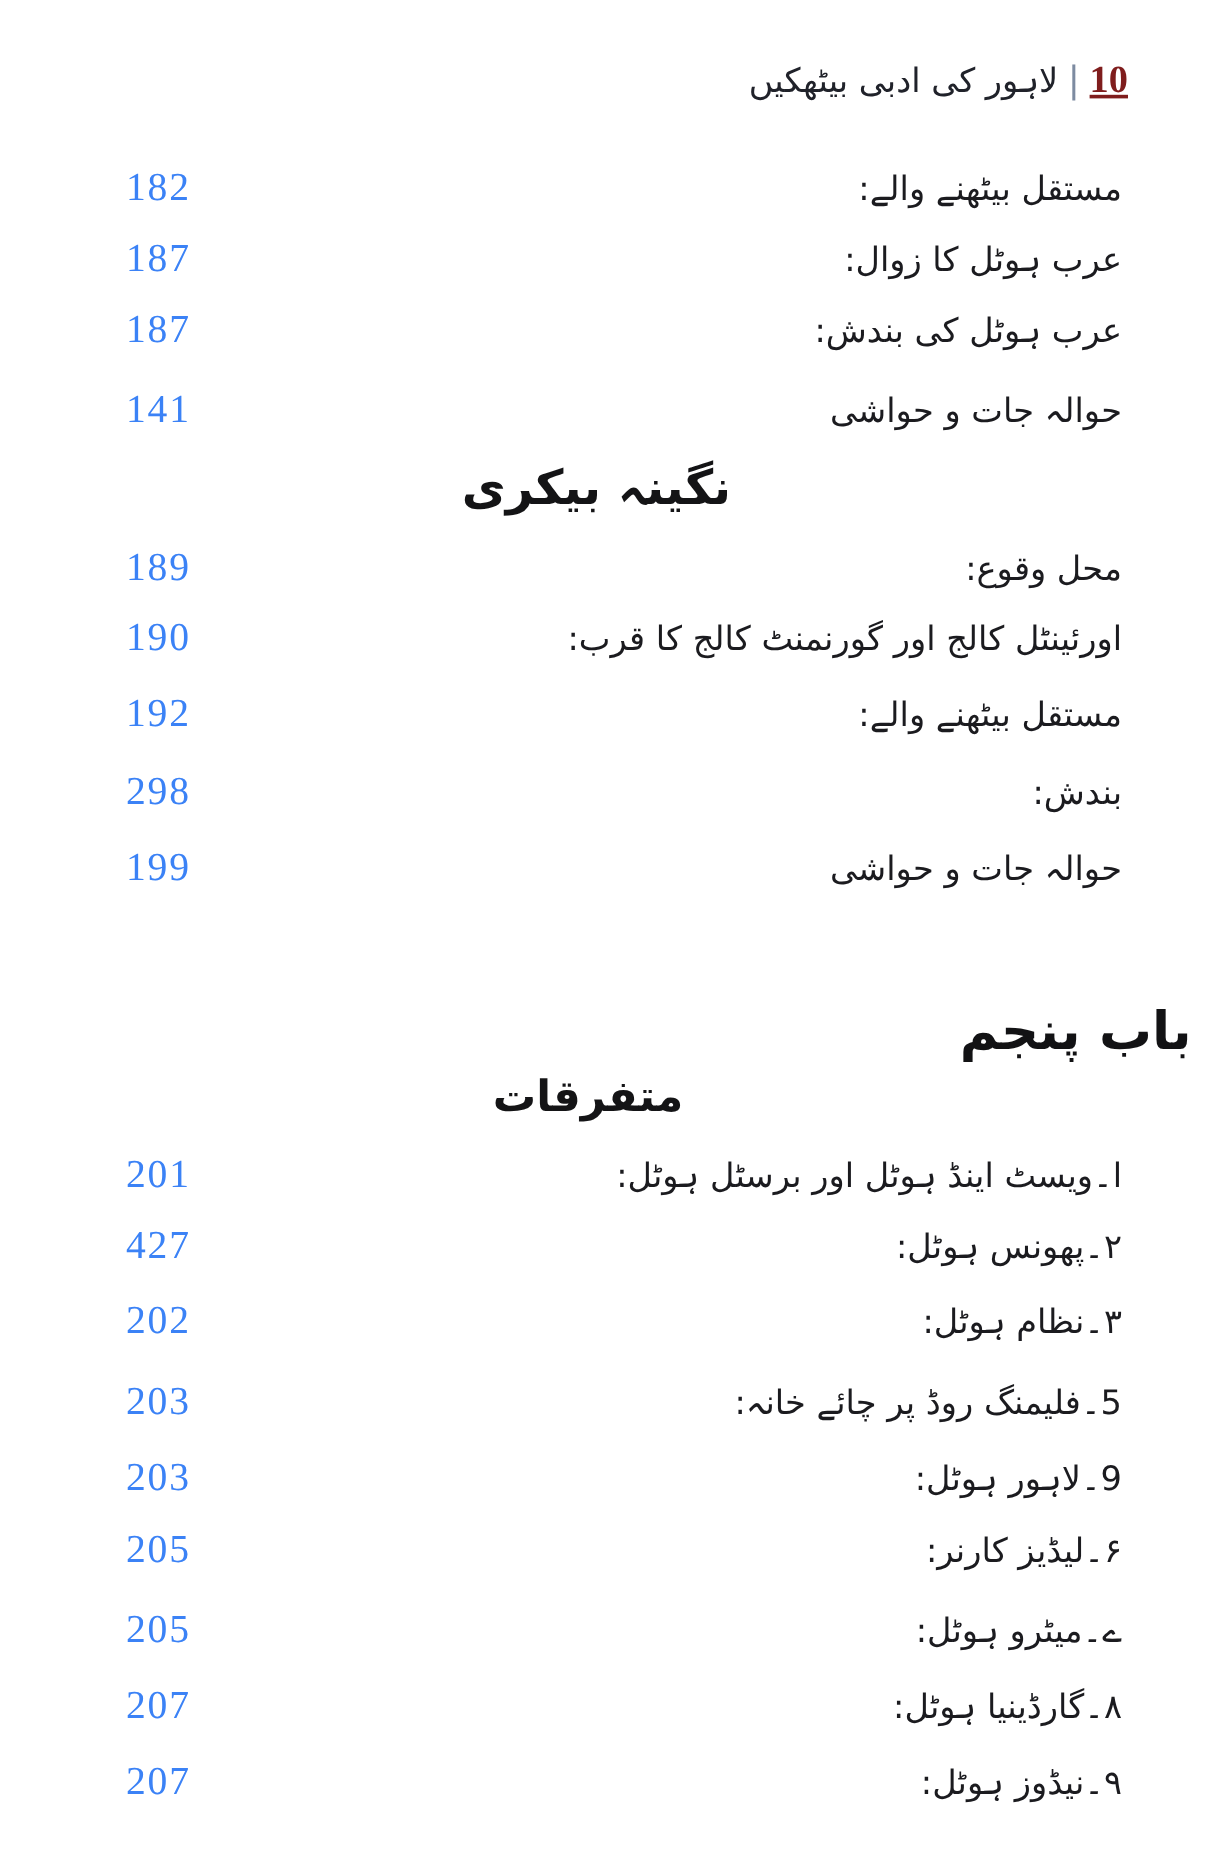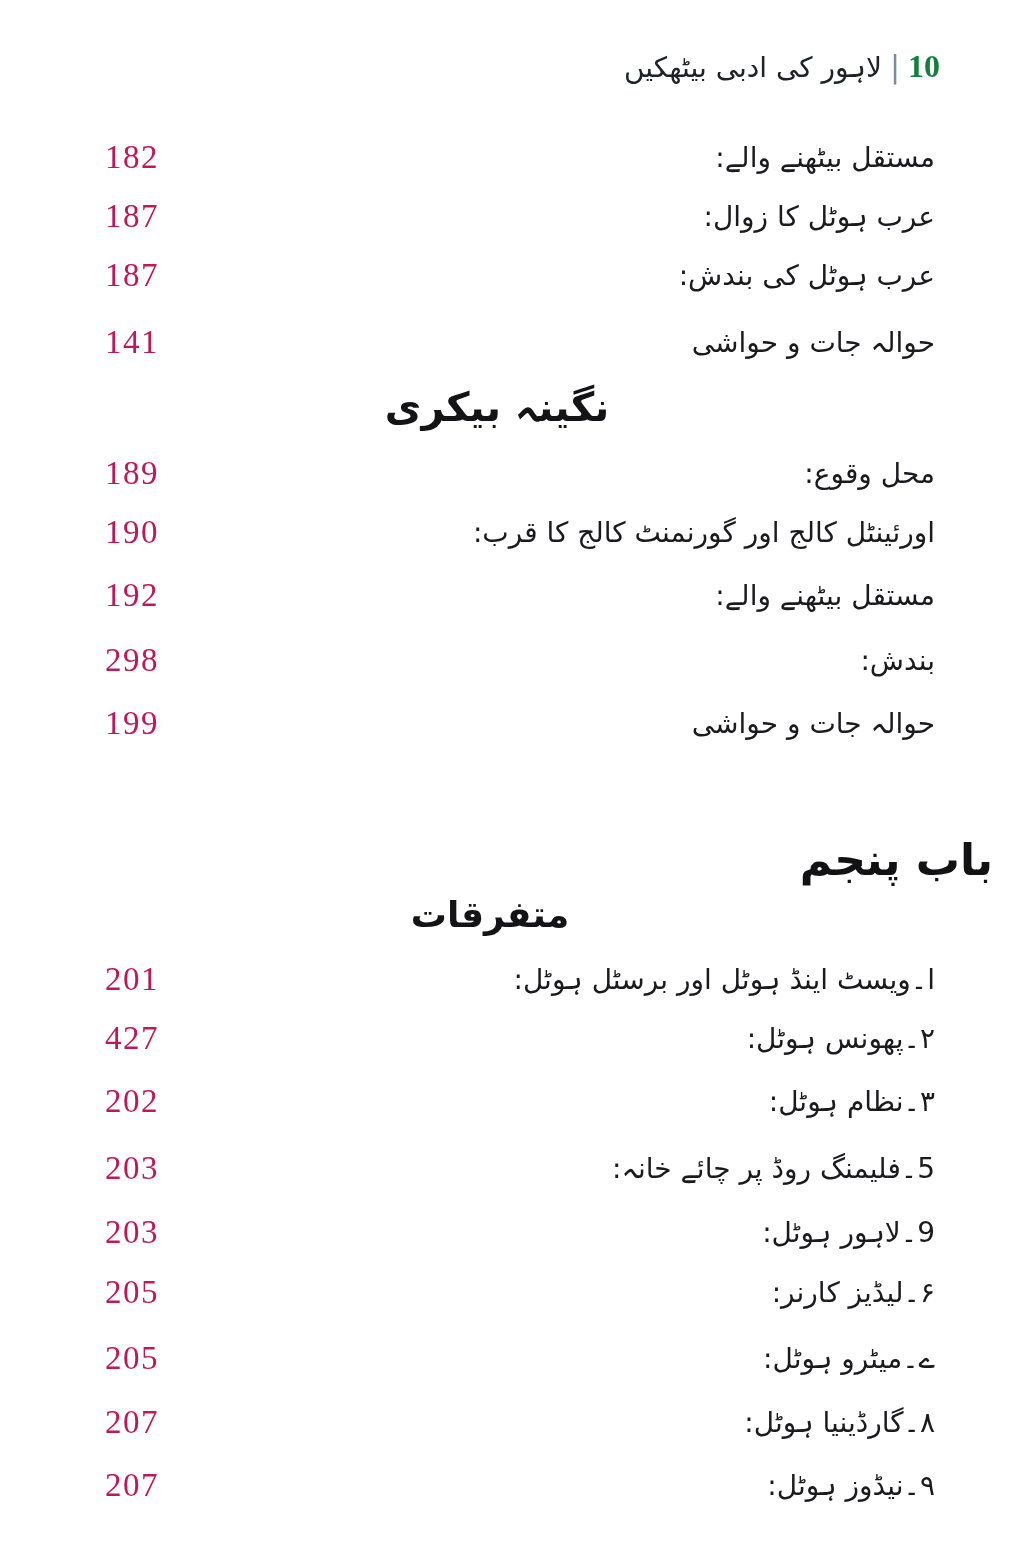--- a/index.html
+++ b/index.html
@@ -22,21 +22,22 @@
     text-align: right;
     padding: 42px 84px 0 0;
     font-size: 28px;
     line-height: 48px;
     white-space: nowrap;
   }
   .page-header .hdr-num {
     font-family: "Liberation Serif", serif;
     font-weight: 700;
     font-size: 32px;
-    color: #15803d;
+    color: #7f1d1d;
+    text-decoration: underline;
   }
   .page-header .hdr-sep {
     color: #7d8ba1;
     font-weight: 400;
     padding: 0 8px;
     font-size: 30px;
   }
   .page-header .hdr-title {
     color: #20222a;
   }
@@ -47,21 +48,21 @@
     flex-direction: row;
     justify-content: space-between;
     align-items: center;
     height: 59px;
     padding: 0 89px 0 105px;
   }
   .toc-row .pg {
     font-family: "Liberation Serif", serif;
     font-size: 33px;
     letter-spacing: 1.5px;
-    color: #be185d;
+    color: #3b82f6;
   }
   .toc-row .lbl {
     direction: rtl;
     font-size: 28px;
     color: #1b1b1f;
     white-space: nowrap;
   }
   
   .h-bakery {
     direction: rtl;

